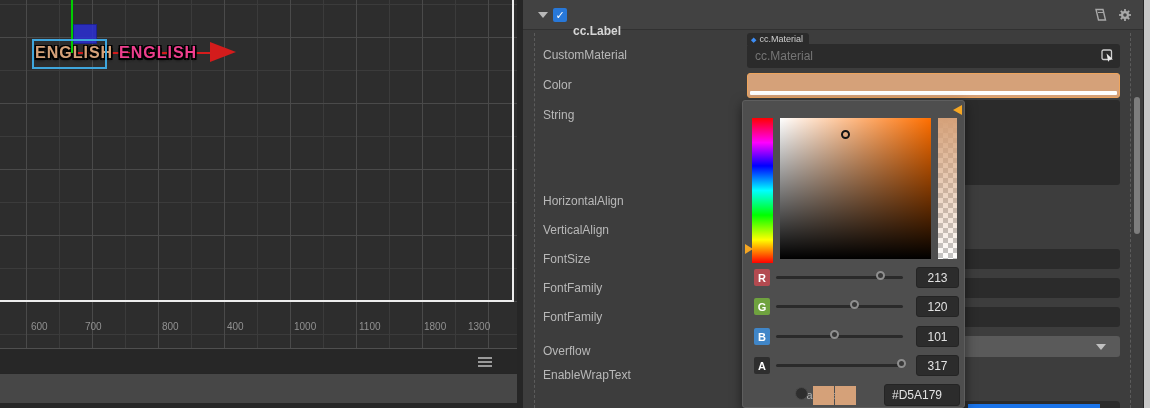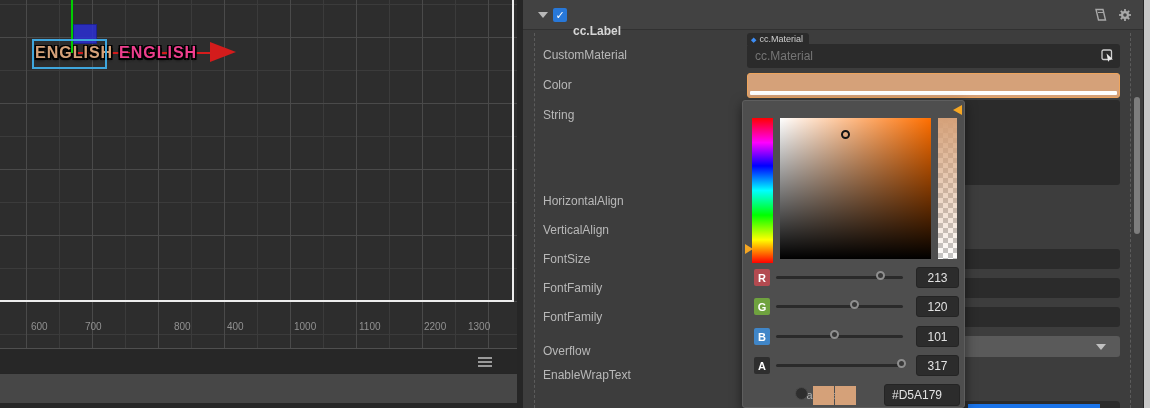--- a/index.html
+++ b/index.html
@@ -120,25 +120,25 @@
 <div id="root">
 
   <div id="scene">
     <div id="scene-grid"></div>
 
     <div class="canvas-border-v"></div>
     <div class="canvas-border-h"></div>
 
     <span class="ruler-tick" style="left:31px">600</span>
     <span class="ruler-tick" style="left:85px">700</span>
-    <span class="ruler-tick" style="left:174px">800</span>
+    <span class="ruler-tick" style="left:162px">800</span>
     <span class="ruler-tick" style="left:227px">400</span>
     <span class="ruler-tick" style="left:294px">1000</span>
     <span class="ruler-tick" style="left:359px">1100</span>
-    <span class="ruler-tick" style="left:424px">2200</span>
+    <span class="ruler-tick" style="left:424px">1800</span>
     <span class="ruler-tick" style="left:468px">1300</span>
 
     <div class="gizmo-line-x"></div>
     <div class="gizmo-arrowhead"></div>
     <div class="scene-label tan">ENGLISH</div>
     <div class="scene-label pink">ENGLISH</div>
     <div class="gizmo-square"></div>
     <div class="gizmo-line-y"></div>
     <div class="selection-rect"></div>
 

